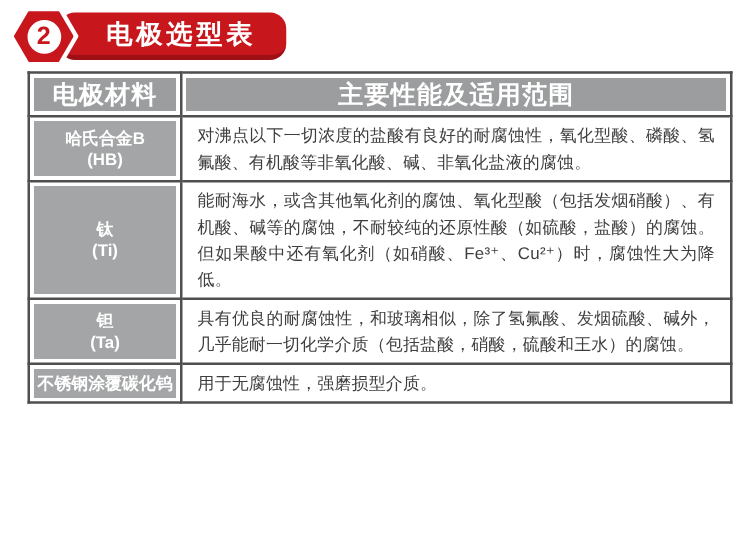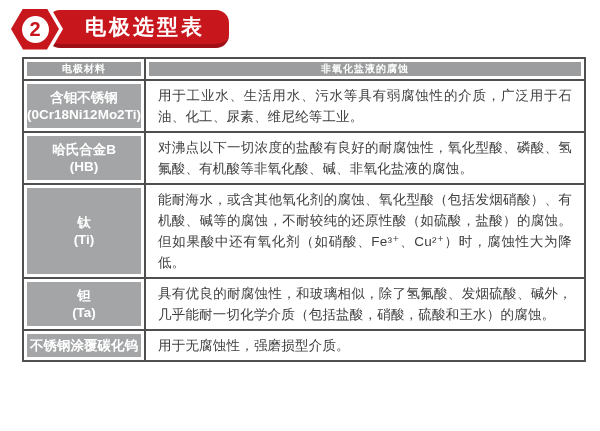--- a/index.html
+++ b/index.html
@@ -75,21 +75,21 @@
   table.spec col.c-mat  { width: 122px; }
   table.spec th, table.spec td {
     border: 2px solid var(--border);
   }
   table.spec th {
     height: 16px;
     background-color: var(--gray_header);
     background-clip: content-box;
     padding: 3px;
     color: #ffffff;
-    font-size: 10px;
+    font-size: 20px;
     font-weight: bold;
     text-align: center;
     vertical-align: middle;
     letter-spacing: 1px;
   }
   td.mat {
     background-color: var(--gray_cell);
     background-clip: content-box;
     padding: 3px;
     color: #ffffff;
@@ -127,31 +127,24 @@
 </div>
 
 <table class="spec">
   <colgroup>
       <col class="c-mat">
       <col>
     </colgroup>
   <thead>
     <tr>
       <th>电极材料</th>
-      <th>非氧化盐液的腐蚀</th>
+      <th>主要性能及适用范围</th>
     </tr>
   </thead>
   <tbody>
-  <tr>
-    <td class="mat">
-      <div class="mat-name">含钼不锈钢</div>
-      <div class="mat-sub">(0Cr18Ni12Mo2Ti)</div>
-    </td>
-    <td class="desc">用于工业水、生活用水、污水等具有弱腐蚀性的介质，广泛用于石油、化工、尿素、维尼纶等工业。</td>
-  </tr>
 
   <tr>
     <td class="mat">
       <div class="mat-name">哈氏合金B</div>
       <div class="mat-sub">(HB)</div>
     </td>
     <td class="desc">对沸点以下一切浓度的盐酸有良好的耐腐蚀性，氧化型酸、磷酸、氢氟酸、有机酸等非氧化酸、碱、非氧化盐液的腐蚀。</td>
   </tr>
 
 

